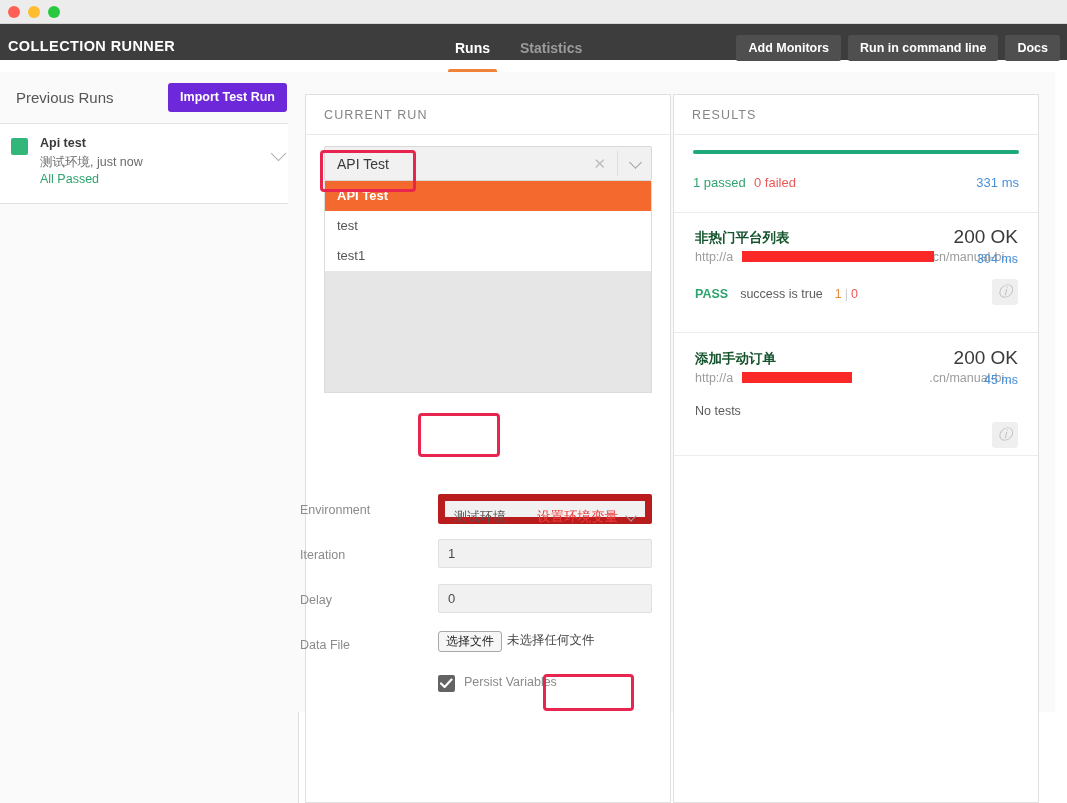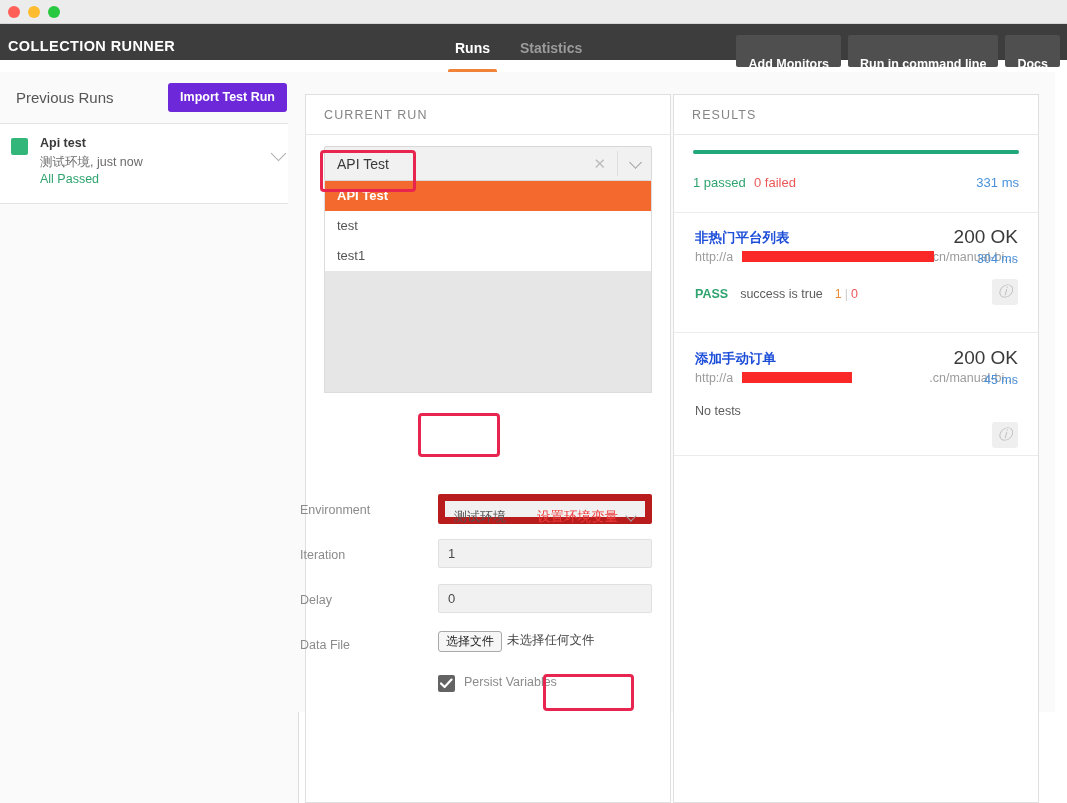--- a/index.html
+++ b/index.html
@@ -37,21 +37,21 @@
     line-height: 48px; position: relative; cursor: pointer;
   }
   .tab.active { color: #ffffff; }
   .tab.active::after {
     content: ""; position: absolute; left: -7px; right: -7px; bottom: 0;
     height: 3px; background: #f08337; border-radius: 2px 2px 0 0;
   }
   .hdr-btns { position: absolute; right: 7px; top: 11px; display: flex; gap: 7px; }
   .hdr-btn {
     background: #4f4f4f; color: #ffffff; font-size: 12.5px; font-weight: bold;
-    padding: 16px 12px; height: 26px; line-height: 26px; border-radius: 2px; cursor: pointer;
+    padding: 0 12px; height: 26px; line-height: 26px; border-radius: 2px; cursor: pointer;
     white-space: nowrap;
   }
 
   
   .sidebar {
     position: absolute; left: 0; top: 72px; width: 299px; height: 731px;
     background: #fafafa; border-right: 1px solid #dcdcdc;
   }
   .sidebar-head {
     position: relative; height: 52px; border-bottom: 1px solid #e3e3e3;
@@ -185,21 +185,21 @@
 
   
   .res-summary { position: absolute; left: 0; top: 41px; width: 364px; height: 77px; border-bottom: 1px solid #ececec; }
   .progress { position: absolute; left: 19px; top: 14px; width: 326px; height: 4px; background: #e6e6e6; border-radius: 2px; }
   .progress-fill { height: 4px; background: #1fa97a; border-radius: 2px; }
   .passed-txt { position: absolute; left: 19px; top: 39px; font-size: 13px; color: #2fa46f; }
   .failed-txt { position: absolute; left: 80px; top: 39px; font-size: 13px; color: #eb5757; }
   .total-time { position: absolute; right: 19px; top: 39px; font-size: 13px; color: #4a90d9; }
 
   .res-item { position: relative; border-bottom: 1px solid #ececec; }
-  .res-name { position: absolute; left: 21px; top: 16px; font-size: 13.5px; color: #1d4ed8; font-weight: bold; }
+  .res-name { position: absolute; left: 21px; top: 16px; font-size: 13.5px; color: #14532d; font-weight: bold; }
   .res-url { position: absolute; left: 21px; top: 37px; font-size: 12.5px; color: #9c9c9c; white-space: nowrap; }
   .redact { position: absolute; height: 11px; background: #fb2828; }
   .res-code { position: absolute; right: 20px; top: 13px; font-size: 19px; color: #3a3a3a; }
   .res-time { position: absolute; right: 20px; top: 39px; font-size: 12.5px; color: #4a90d9; }
   .res-testline { position: absolute; left: 21px; }
   .pass-tag { font-size: 12.5px; color: #2fa46f; font-weight: bold; }
   .test-desc { font-size: 12.5px; color: #5c5c5c; margin-left: 12px; }
   .cnt-pass { font-size: 12.5px; color: #eb8c3c; margin-left: 12px; }
   .cnt-sep { font-size: 12.5px; color: #cccccc; margin: 0 3px; }
   .cnt-fail { font-size: 12.5px; color: #eb5757; }

